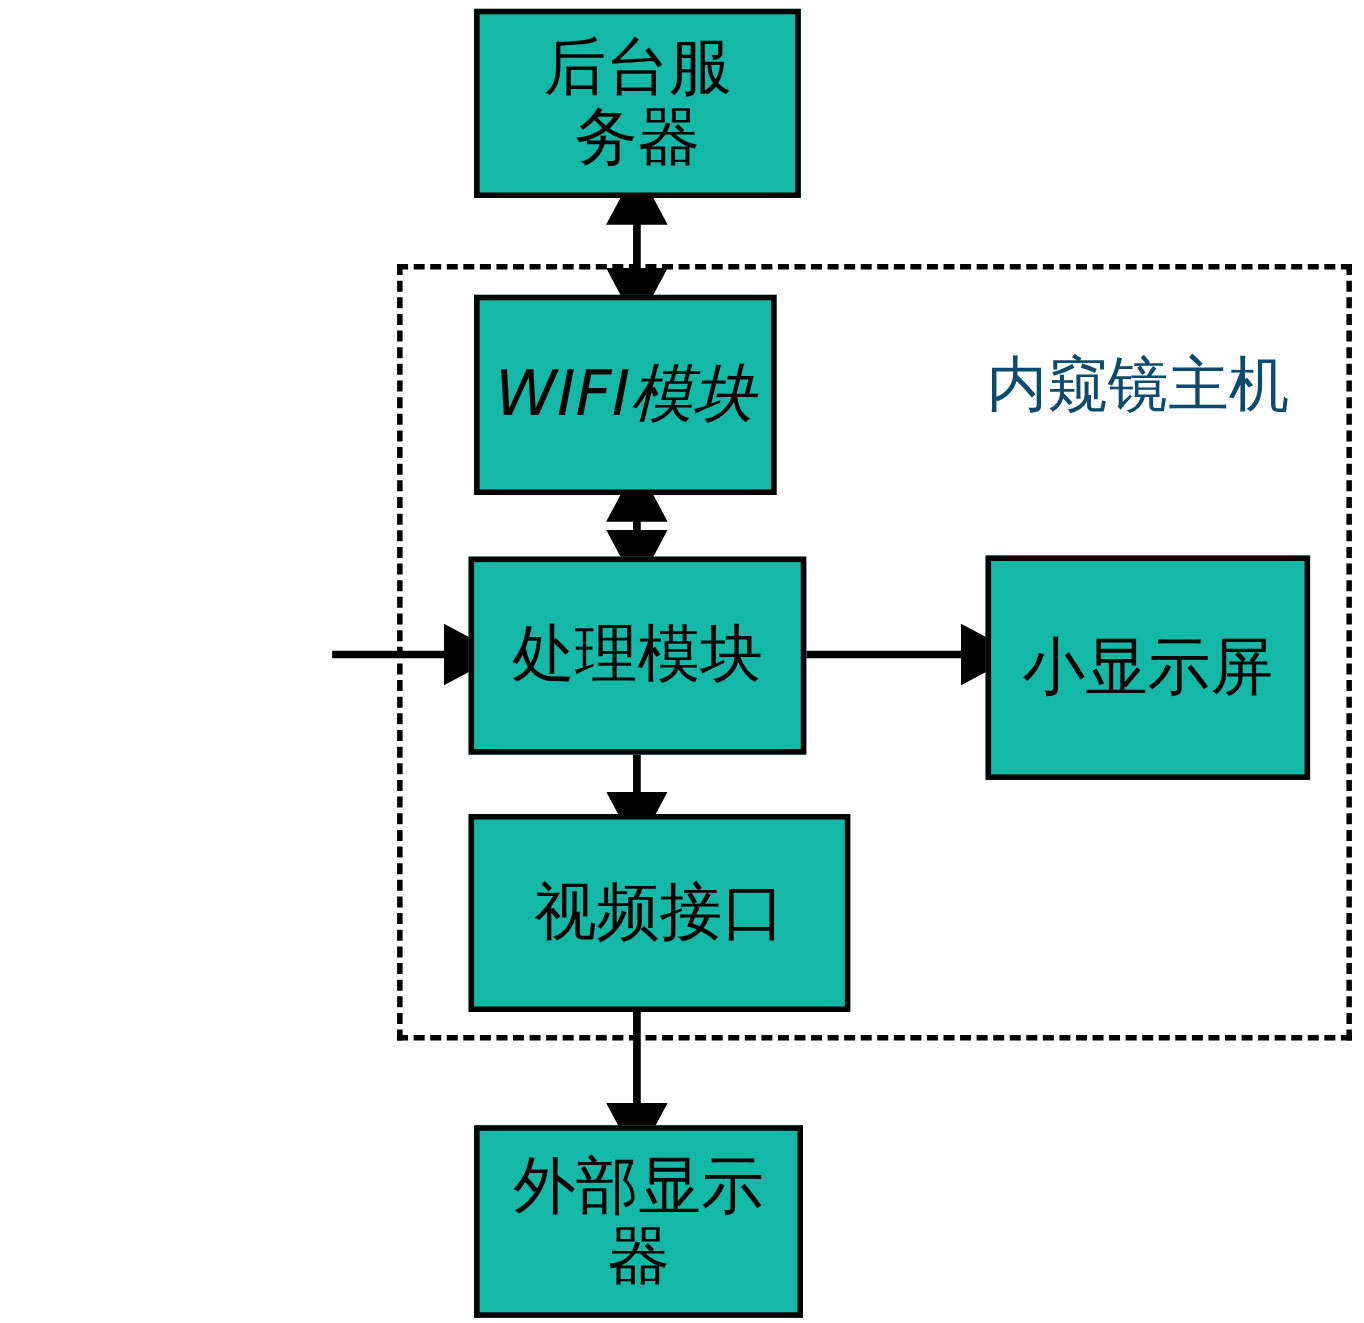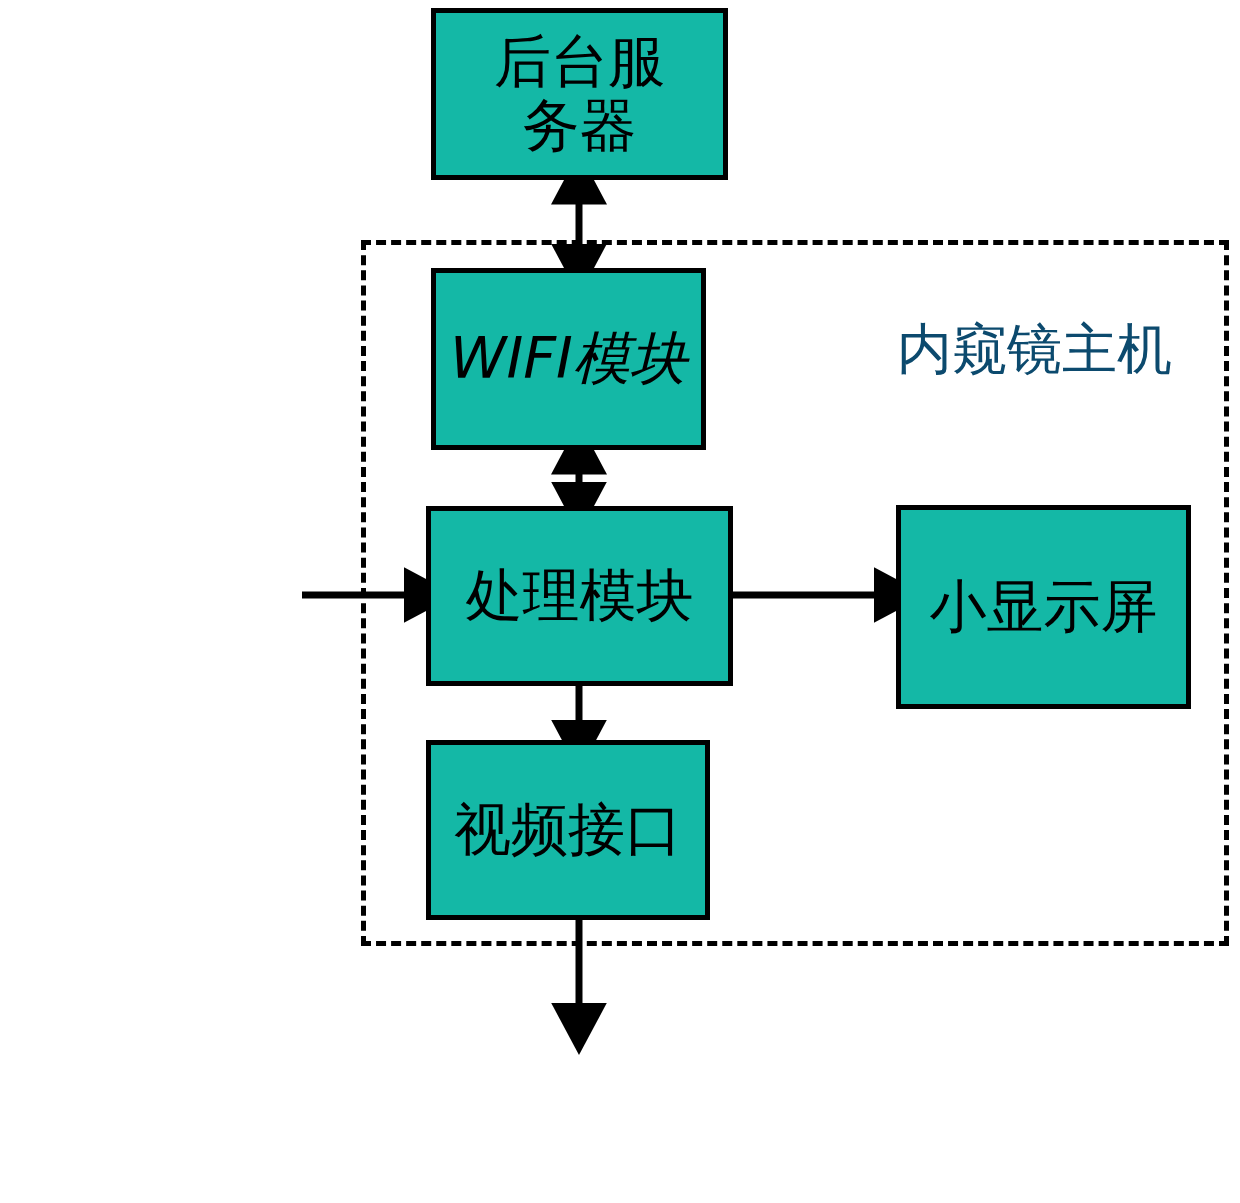--- a/index.html
+++ b/index.html
@@ -100,18 +100,21 @@
 
 
   <div class="node-box" style="left:426px; top:506px; width:307px; height:180px;">
     <span class="node-label">处理模块</span>
   </div>
 
   <div class="node-box" style="left:896px; top:505px; width:295px; height:204px;">
     <span class="node-label">小显示屏</span>
   </div>
 
-  <div class="node-box" style="left:426px; top:740px; width:284px; height:180px;">
+  <div class="node-box" style="left:426px; top:740px; width:347px; height:180px;">
     <span class="node-label">视频接口</span>
   </div>
 
+  <div class="node-box" style="left:431px; top:1023px; width:299px; height:175px;">
+    <span class="node-label" style="max-width:230px;">外部显示器</span>
+  </div>
 
 </div>
 
 </body></html>

